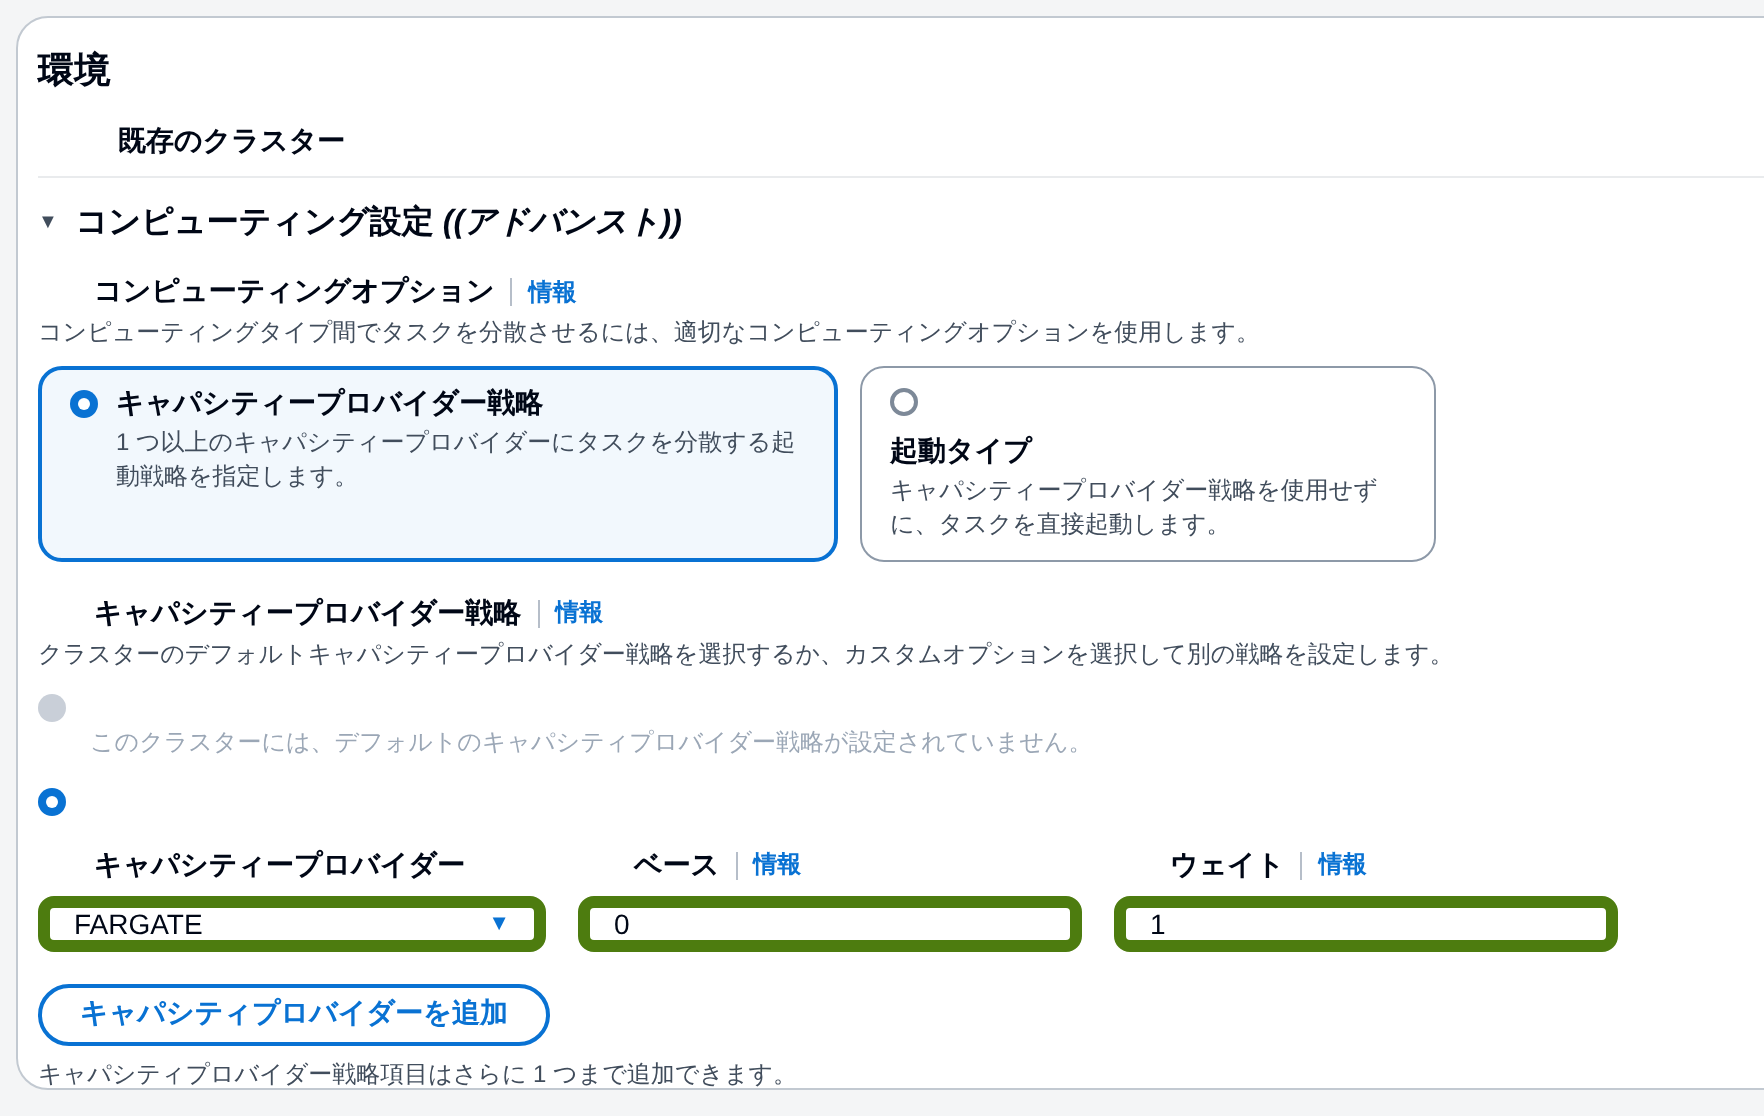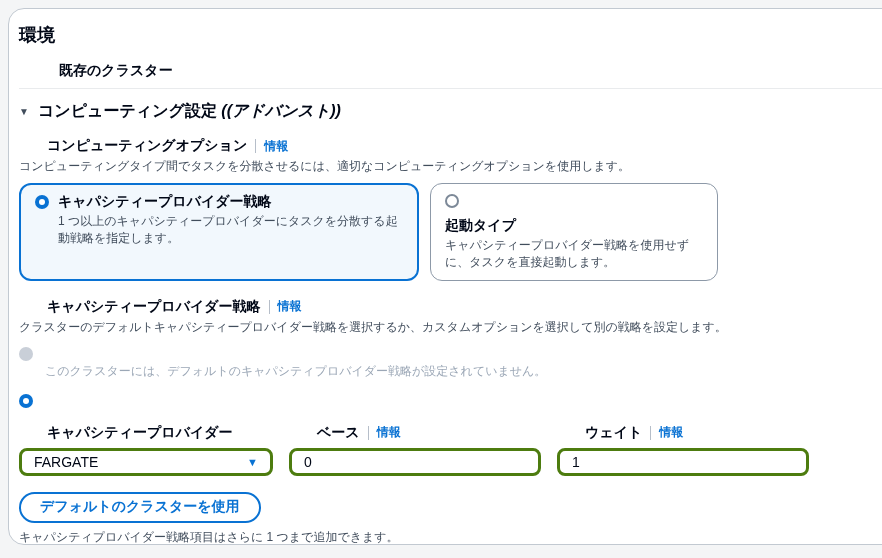--- a/index.html
+++ b/index.html
@@ -113,21 +113,21 @@
   }
   .radio-row.dim { color: #9ba7b6; }
   .radio-sub {
     font-size: 12px; color: #9ba7b6;
     margin: 2px 0 12px 26px;
   }
   .cols { display: flex; gap: 16px; margin-bottom: 14px; }
   .col .label-row { margin-bottom: 6px; }
   .select-box, .text-input {
     height: 28px;
-    border: 3px solid #4d7c0f;
+    border: 6px solid #4d7c0f;
     border-radius: 8px;
     background: #fff;
     display: flex; align-items: center; justify-content: space-between;
     padding: 0 12px;
     font-size: 14px;
     cursor: pointer;
   }
   .select-box .arrow { color: #0972d3; font-size: 11px; }
   .w-provider { width: 254px; }
   .w-num { width: 252px; }
@@ -222,18 +222,18 @@
     <div class="col">
       <div class="label-row">
         <span class="lbl">ウェイト</span>
         <span class="vsep"></span>
         <a class="info-link">情報</a>
       </div>
       <div class="text-input w-num">1</div>
     </div>
   </div>
 
-  <button class="pill-button">デフォルトのクラスターを使用</button>
+  <button class="pill-button">キャパシティプロバイダーを追加</button>
   <div class="hint">キャパシティプロバイダー戦略項目はさらに 1 つまで追加できます。</div>
 
   
 
 </div>
 
 </body></html>

